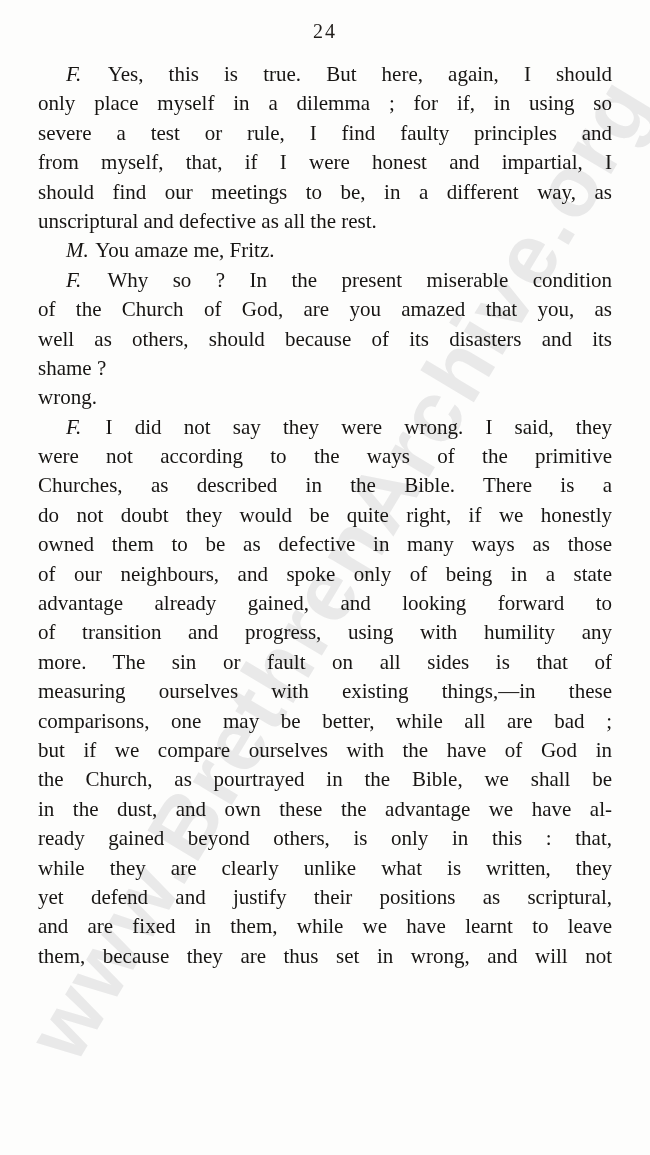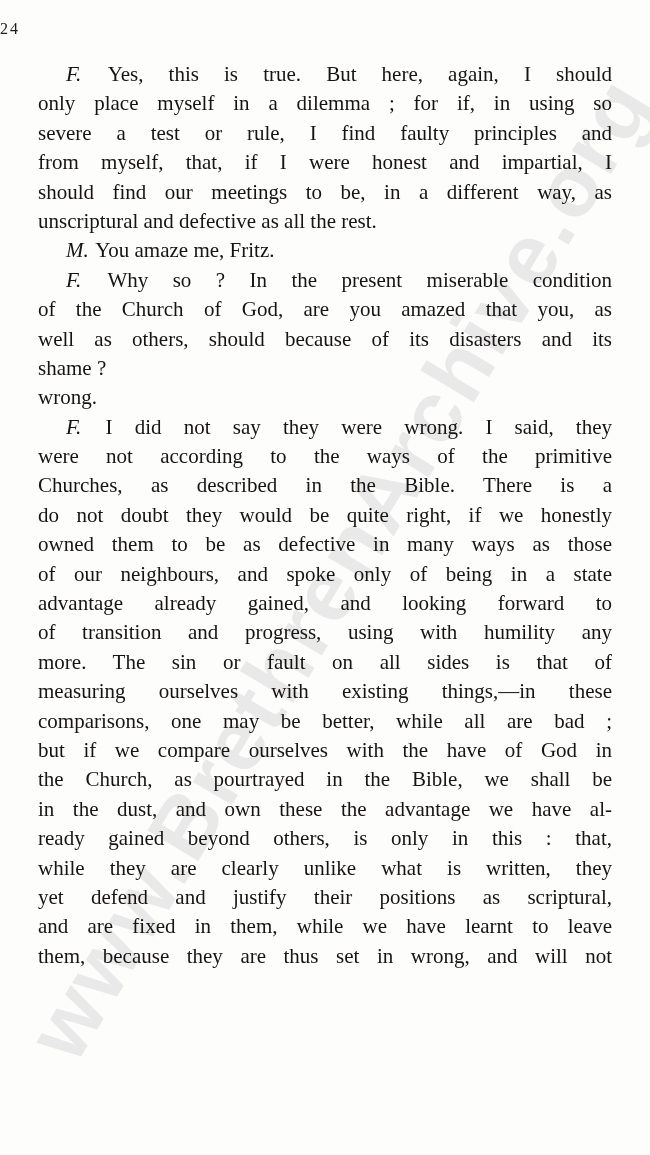--- a/index.html
+++ b/index.html
@@ -25,22 +25,22 @@
     font-size: 86px;
     letter-spacing: 3px;
     color: #e9e9e9;
     white-space: nowrap;
     z-index: 0;
     user-select: none;
   }
   .page-number {
     position: absolute;
     top: 20px; left: 0; right: 0;
-    text-align: left;
-    font-size: 16px;
+    text-align: center;
+    font-size: 20px;
     letter-spacing: 2px;
     color: #201d1a;
     z-index: 2;
   }
   .text-block {
     position: absolute;
     left: 38px; top: 60px;
     width: 574px;
     z-index: 1;
   }

